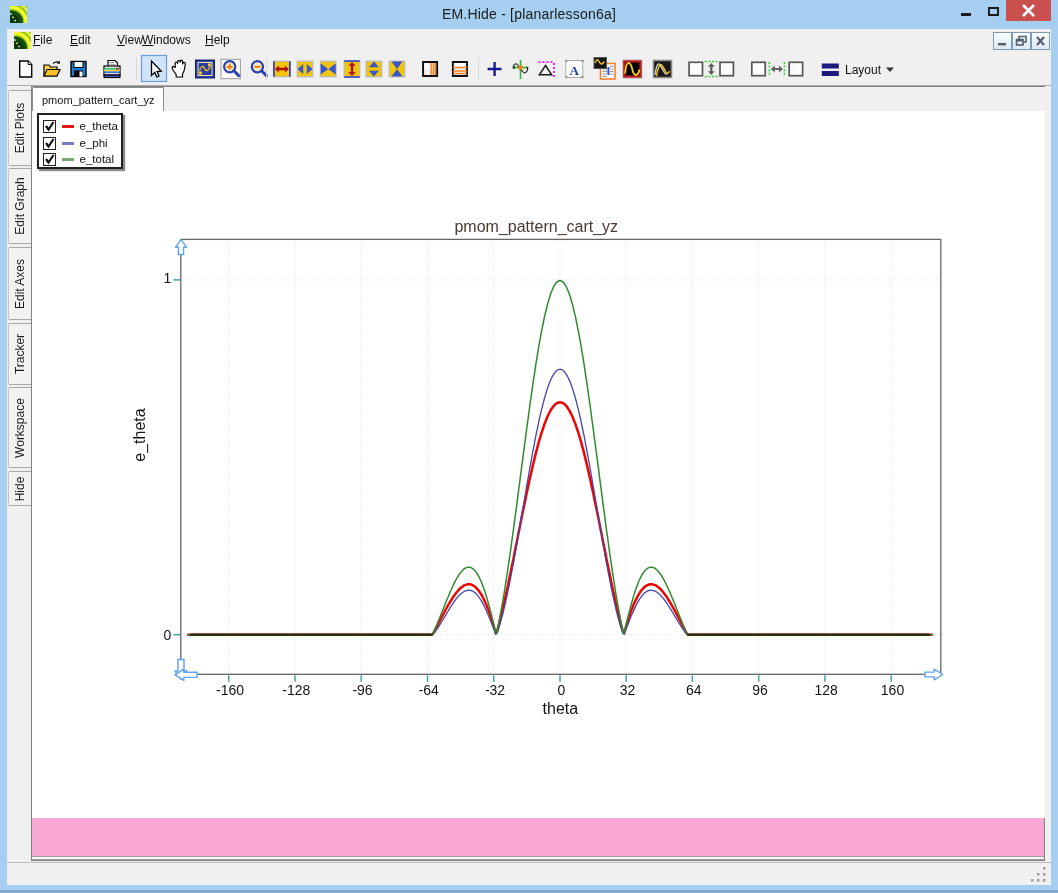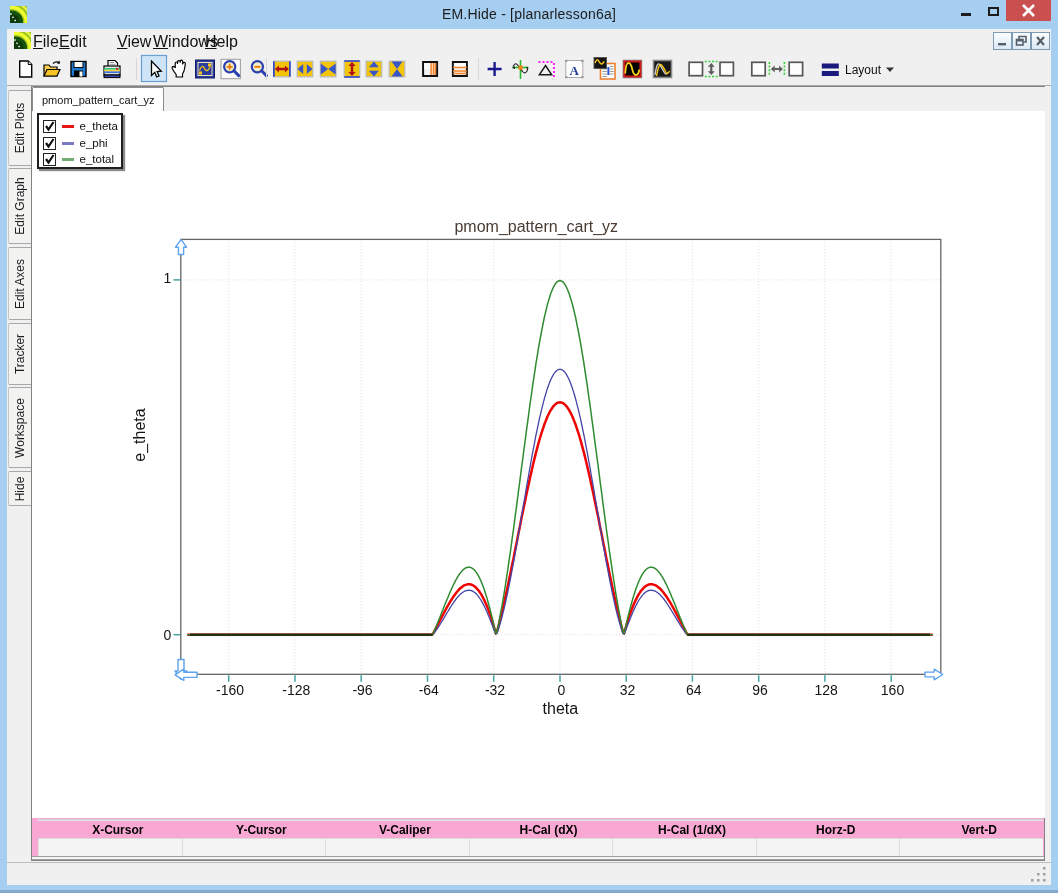--- a/index.html
+++ b/index.html
@@ -4,21 +4,21 @@
 body{width:1058px;height:893px;position:relative;background:#a5cef1;overflow:hidden;
  font-family:"Liberation Sans",sans-serif;-webkit-font-smoothing:antialiased}
 .abs{position:absolute}
 
 #titlebar{left:0;top:0;width:1058px;height:29px;background:#a5cef1}
 #title{left:0;top:0;width:1058px;height:28px;line-height:28px;text-align:center;font-size:14px;letter-spacing:0.2px;color:#1c1c1c}
 #btn-min{left:961px;top:13px;width:10px;height:2.5px;background:#1c1c1c}
 #btn-max{left:987.5px;top:7px;width:7px;height:5px;border:2px solid #1c1c1c}
 #btn-close{left:1006px;top:0;width:45px;height:21px;background:#c9504e}
 
-#menubar{left:7px;top:29px;width:1044px;height:23px;background:#f0f0f0;font-size:16px;color:#111}
+#menubar{left:7px;top:29px;width:1044px;height:23px;background:#f0f0f0;font-size:12px;color:#111}
 #menubar .mi{position:absolute;top:4px}
 #menubar .mi u{text-decoration:underline}
 .mdibtn{position:absolute;top:3px;width:17px;height:16px;border:1px solid #7e9bb6;background:linear-gradient(#fbfdfe,#dce9f5)}
 
 #toolbar{left:7px;top:52px;width:1044px;height:33px;background:#f0f0f0;border-bottom:1px solid #ababab}
 
 #client{left:7px;top:86px;width:1044px;height:776px;background:#f0f0f0}
 .ltab{position:absolute;left:1px;width:22px;background:#f2f2f1;border:1px solid #a8a8a8;border-left:1px solid #c5c5c5;border-radius:2px 0 0 2px}
 .ltab span{position:absolute;left:50%;top:50%;transform:translate(-50%,-50%) rotate(-90deg);white-space:nowrap;font-size:12px;color:#1c1c1c}
 
@@ -62,23 +62,23 @@
 <div id="menubar" class="abs">
  <svg class="abs" style="left:7px;top:3px" width="17" height="17">
       <rect width="17" height="17" fill="#9fc41e"></rect>
 <circle cx="1.5" cy="16" r="19.5" fill="none" stroke="#e5f74a" stroke-width="2.2"></circle>
 <circle cx="1.5" cy="16" r="14.6" fill="none" stroke="#eefc30" stroke-width="3.4"></circle>
 <circle cx="1.5" cy="16" r="11.5" fill="#15520e"></circle>
 <circle cx="1.5" cy="16" r="8" fill="#0d3a08"></circle>
 <path d="M0.5 7.5 L6.5 16.5" stroke="#ffffff" stroke-width="1.4" stroke-dasharray="1.5 2.3"></path>
 </svg>
  <span class="mi" style="left:26px"><u>F</u>ile</span>
- <span class="mi" style="left:52px"><u>E</u>dit</span>
+ <span class="mi" style="left:63px"><u>E</u>dit</span>
  <span class="mi" style="left:110px"><u>V</u>iew</span>
- <span class="mi" style="left:146px"><u>W</u>indows</span>
+ <span class="mi" style="left:135px"><u>W</u>indows</span>
  <span class="mi" style="left:198px"><u>H</u>elp</span>
  <div class="mdibtn" style="left:986px"><svg width="17" height="16">
         <rect x="4" y="10" width="8" height="2.4" fill="#55606c"></rect>
       </svg></div>
  <div class="mdibtn" style="left:1005px"><svg width="17" height="16">
         <path d="M6 6 L6 3.5 L13 3.5 L13 9 L10.5 9" fill="none" stroke="#55606c" stroke-width="1.6"></path>
         <rect x="3.5" y="6.5" width="6.5" height="5.5" fill="none" stroke="#55606c" stroke-width="1.6"></rect>
         <rect x="3.5" y="6.5" width="6.5" height="2" fill="#55606c"></rect>
       </svg></div>
  <div class="mdibtn" style="left:1024px"><svg width="17" height="16">
@@ -334,36 +334,20 @@
         </div>
    <div class="lrow" style="top:38px">
           <span class="cb"></span>
           <svg width="15" height="14" style="left:0px;top:0px">
             <path d="M3 6 L5.5 9.5 L10.5 2" stroke="#111" stroke-width="2.2" fill="none"></path>
           </svg>
           <span class="sw" style="background:#74aa74"></span>
           <span class="lt">e_total</span>
         </div>
   </div>
-  <div id="ctable" class="abs">
-        <div class="hcell" style="left:0.0px;width:143.6px">X-Cursor</div>
-        <div class="bcell" style="left:0.0px;width:142.6px"></div>
-        <div class="hcell" style="left:143.6px;width:143.6px">Y-Cursor</div>
-        <div class="bcell" style="left:143.6px;width:142.6px"></div>
-        <div class="hcell" style="left:287.1px;width:143.6px">V-Caliper</div>
-        <div class="bcell" style="left:287.1px;width:142.6px"></div>
-        <div class="hcell" style="left:430.7px;width:143.6px">H-Cal (dX)</div>
-        <div class="bcell" style="left:430.7px;width:142.6px"></div>
-        <div class="hcell" style="left:574.3px;width:143.6px">H-Cal (1/dX)</div>
-        <div class="bcell" style="left:574.3px;width:142.6px"></div>
-        <div class="hcell" style="left:717.9px;width:143.6px">Horz-D</div>
-        <div class="bcell" style="left:717.9px;width:142.6px"></div>
-        <div class="hcell" style="left:861.4px;width:143.6px">Vert-D</div>
-        <div class="bcell" style="left:861.4px;width:142.6px"></div>
-      </div>
   <div id="childbot" class="abs"></div>
  </div>
 </div>
 <div id="statusbar" class="abs">
     <svg width="1044" height="23" style="position:absolute">
       <g fill="#9e9e9e">
         <rect x="1036" y="16" width="2.5" height="2.5"></rect>
         <rect x="1030" y="16" width="2.5" height="2.5"></rect>
         <rect x="1024" y="16" width="2.5" height="2.5"></rect>
         <rect x="1036" y="10" width="2.5" height="2.5"></rect>

